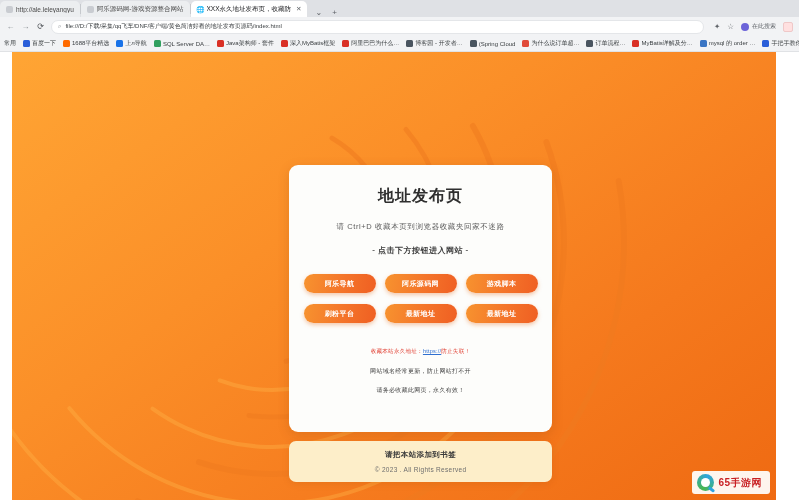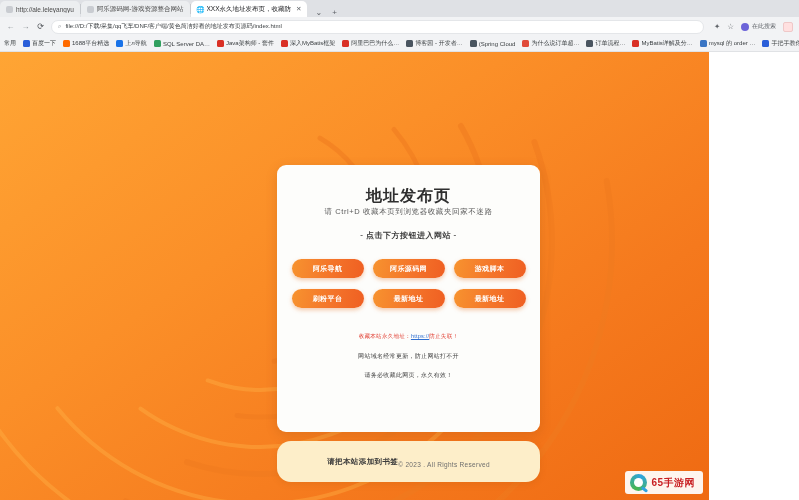--- a/index.html
+++ b/index.html
@@ -58,57 +58,57 @@
   
   .bookmarks { height: 16px; display: flex; align-items: center; gap: 7px;
                padding: 0 4px; background: #f2f3f5; overflow: hidden;
                border-bottom: 1px solid #e0e2e5; }
   .bm { display: flex; align-items: center; gap: 2px; font-size: 6px;
         color: #3c4043; white-space: nowrap; flex: none; }
   .bm-ic { width: 7px; height: 7px; border-radius: 1.5px; flex: none;
            display: inline-block; }
 
   
-  .page { position: absolute; top: 52px; left: 0; width: 709px; height: 448px;
+  .page { position: absolute; top: 52px; left: 12px; width: 764px; height: 448px;
           overflow: hidden;
           background: linear-gradient(145deg,#ffa534 0%,#fb8f28 38%,#f5791d 72%,#ef6a12 100%); }
   .arcs { position: absolute; inset: 0; }
   .arcs svg { position: absolute; left: -120px; top: -190px; }
 
   .card {
     position: absolute; left: 277px; top: 113px; width: 263px; height: 267px;
     background: #fdfdfb; border-radius: 9px;
     box-shadow: 0 3px 12px rgba(120,50,0,.18);
     display: flex; flex-direction: column; align-items: center;
     padding-top: 21px;
   }
   .card-title { font-size: 16px; font-weight: bold; color: #2f2f2f; letter-spacing: 1px; }
-  .card-sub { font-size: 7.5px; color: #5a5a5a; letter-spacing: .6px; }
+  .card-sub { margin-top: 15px; font-size: 7.5px; color: #5a5a5a; letter-spacing: .6px; }
   .card-sub2 { margin-top: 13px; font-size: 8px; font-weight: bold; color: #3a3a3a;
                letter-spacing: .5px; font-family: Liberation Serif, serif; }
 
   .btn-grid { margin-top: 18px; display: grid; grid-template-columns: repeat(3, 72px);
               gap: 11px 9px; }
   .lbtn {
     height: 19px; border-radius: 10px; display: flex; align-items: center;
     justify-content: center; font-size: 7px; font-weight: bold; color: #ffffff;
     background: linear-gradient(100deg,#f7932f 0%,#f4742a 55%,#ef5f22 100%);
     box-shadow: 0 2px 4px rgba(225,100,20,.35);
     letter-spacing: .4px; cursor: pointer;
   }
 
   .notice { margin-top: 25px; font-size: 5.6px; color: #e0392c; letter-spacing: .2px; }
   .notice a { color: #2f6fd0; text-decoration: underline; }
   .tip { margin-top: 11px; font-size: 6px; color: #3d3d3d; letter-spacing: .3px; }
   .tip2 { margin-top: 10px; font-size: 6px; color: #3d3d3d; letter-spacing: .3px; }
 
   .footer {
     position: absolute; left: 277px; top: 389px; width: 263px; height: 41px;
-    background: #fdeec9; border-radius: 14px;
-    display: flex; flex-direction: row; align-items: center; justify-content: center;
+    background: #fdeec9; border-radius: 7px;
+    display: flex; flex-direction: column; align-items: center; justify-content: center;
     box-shadow: 0 2px 7px rgba(150,70,0,.14);
   }
   .footer-t { font-size: 7.5px; font-weight: bold; color: #3b3b3b; letter-spacing: .4px; }
   .footer-c { margin-top: 6px; font-size: 6.5px; color: #6e6e6e; letter-spacing: .3px; }
 
   
   .watermark { position: absolute; right: 6px; bottom: 6px;
                display: flex; align-items: center; gap: 4px;
                background: rgba(255,255,255,.93); padding: 3px 8px 3px 5px;
                border-radius: 3px; }

